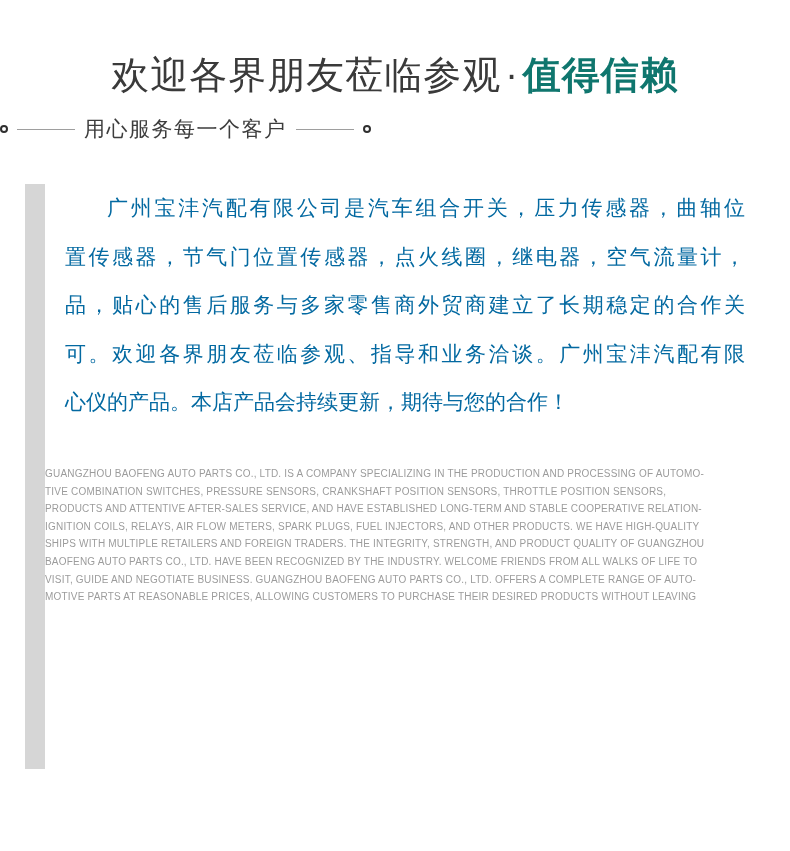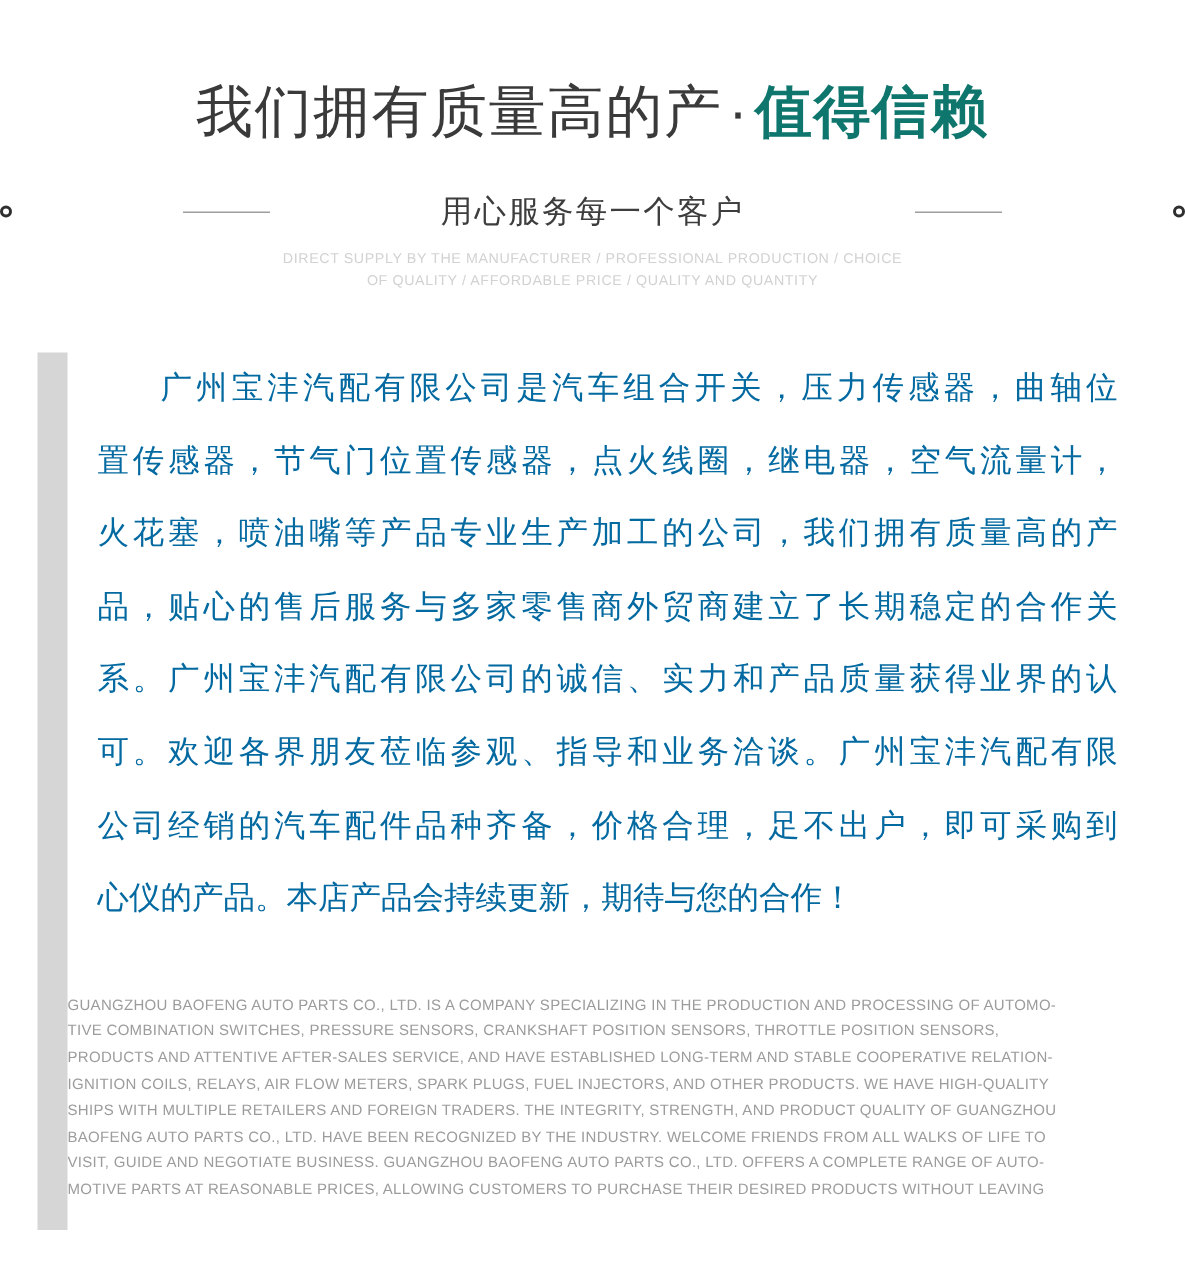--- a/index.html
+++ b/index.html
@@ -20,25 +20,25 @@
     line-height: 50px;
     font-weight: 400;
     color: #3a3a3a;
     letter-spacing: 1px;
     white-space: nowrap;
   }
   .title-sep { margin: 0 4px; color: #3a3a3a; }
   .title-red { color: #0f766e; font-weight: 700; }
 
   .slogan-row {
-    margin-top: 26px;
+    margin-top: 14px;
     height: 30px;
     display: flex;
     align-items: center;
-    justify-content: space-between;
+    justify-content: flex-start;
     gap: 9px;
   }
   .ring {
     width: 8px; height: 8px;
     border: 2px solid #2f2f2f;
     border-radius: 50%;
     background: #ffffff;
     flex: 0 0 auto;
   }
   .hline { width: 58px; height: 1px; background: #9e9e9e; flex: 0 0 auto; }
@@ -92,47 +92,40 @@
     letter-spacing: 0.2px;
   }
   .en-line { white-space: nowrap; }
 </style>
 </head>
 <body>
 
 <div class="page">
 
   <header class="header">
-    <h1 class="title"><span class="title-main">我们拥有质量高的产</span><span class="title-sep">·</span><span class="title-red">值得信赖</span></h1>
+    <h1 class="title"><span class="title-main">欢迎各界朋友莅临参观</span><span class="title-sep">·</span><span class="title-red">值得信赖</span></h1>
 
     <div class="slogan-row">
       <span class="ring"></span>
       <span class="hline"></span>
       <span class="slogan-text">用心服务每一个客户</span>
       <span class="hline"></span>
       <span class="ring"></span>
     </div>
 
-    <div class="tagline">
-      <div>DIRECT SUPPLY BY THE MANUFACTURER / PROFESSIONAL PRODUCTION / CHOICE</div>
-      <div>OF QUALITY / AFFORDABLE PRICE / QUALITY AND QUANTITY</div>
-    </div>
   </header>
 
   <section class="content">
     <div class="accent-bar"></div>
 
     <div class="cn-paragraph">
       <div class="cn-line first">广州宝沣汽配有限公司是汽车组合开关，压力传感器，曲轴位</div>
       <div class="cn-line">置传感器，节气门位置传感器，点火线圈，继电器，空气流量计，</div>
-      <div class="cn-line">火花塞，喷油嘴等产品专业生产加工的公司，我们拥有质量高的产</div>
       <div class="cn-line">品，贴心的售后服务与多家零售商外贸商建立了长期稳定的合作关</div>
-      <div class="cn-line">系。广州宝沣汽配有限公司的诚信、实力和产品质量获得业界的认</div>
       <div class="cn-line">可。欢迎各界朋友莅临参观、指导和业务洽谈。广州宝沣汽配有限</div>
-      <div class="cn-line">公司经销的汽车配件品种齐备，价格合理，足不出户，即可采购到</div>
       <div class="cn-line last">心仪的产品。本店产品会持续更新，期待与您的合作！</div>
     </div>
 
     <div class="en-paragraph">
       <div class="en-line">GUANGZHOU BAOFENG AUTO PARTS CO., LTD. IS A COMPANY SPECIALIZING IN THE PRODUCTION AND PROCESSING OF AUTOMO-</div>
       <div class="en-line">TIVE COMBINATION SWITCHES, PRESSURE SENSORS, CRANKSHAFT POSITION SENSORS, THROTTLE POSITION SENSORS,</div>
       <div class="en-line">PRODUCTS AND ATTENTIVE AFTER-SALES SERVICE, AND HAVE ESTABLISHED LONG-TERM AND STABLE COOPERATIVE RELATION-</div>
       <div class="en-line">IGNITION COILS, RELAYS, AIR FLOW METERS, SPARK PLUGS, FUEL INJECTORS, AND OTHER PRODUCTS. WE HAVE HIGH-QUALITY</div>
       <div class="en-line">SHIPS WITH MULTIPLE RETAILERS AND FOREIGN TRADERS. THE INTEGRITY, STRENGTH, AND PRODUCT QUALITY OF GUANGZHOU</div>
       <div class="en-line">BAOFENG AUTO PARTS CO., LTD. HAVE BEEN RECOGNIZED BY THE INDUSTRY. WELCOME FRIENDS FROM ALL WALKS OF LIFE TO</div>

